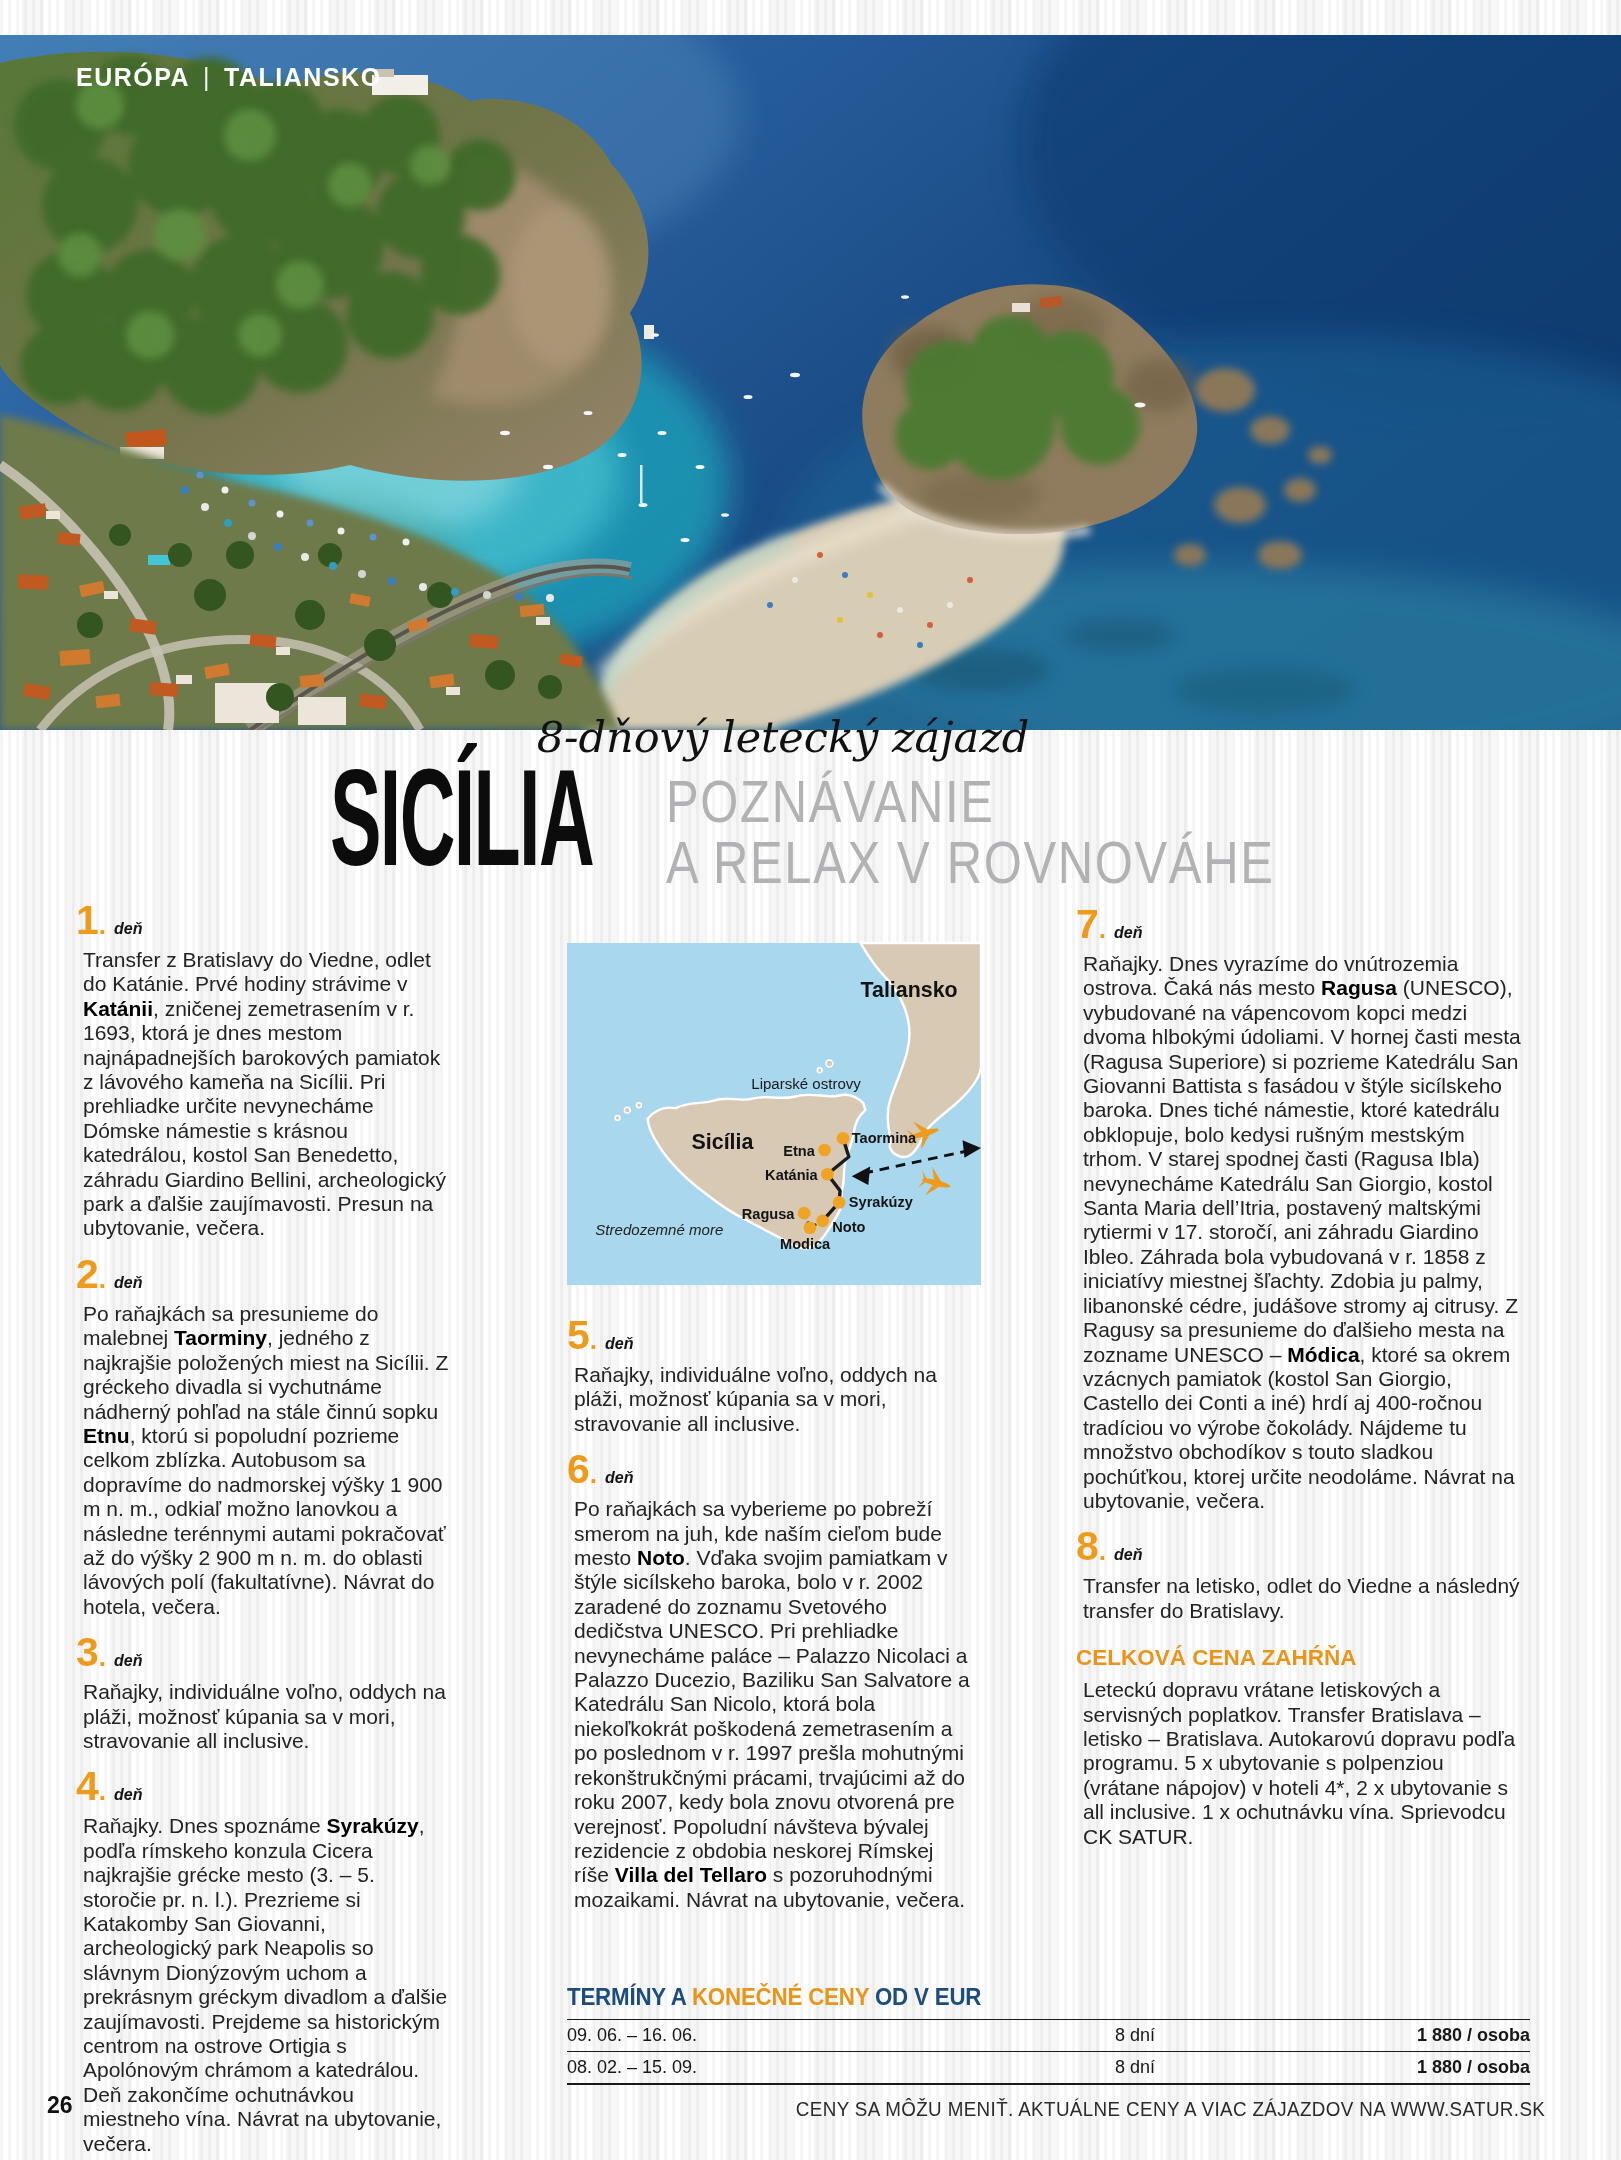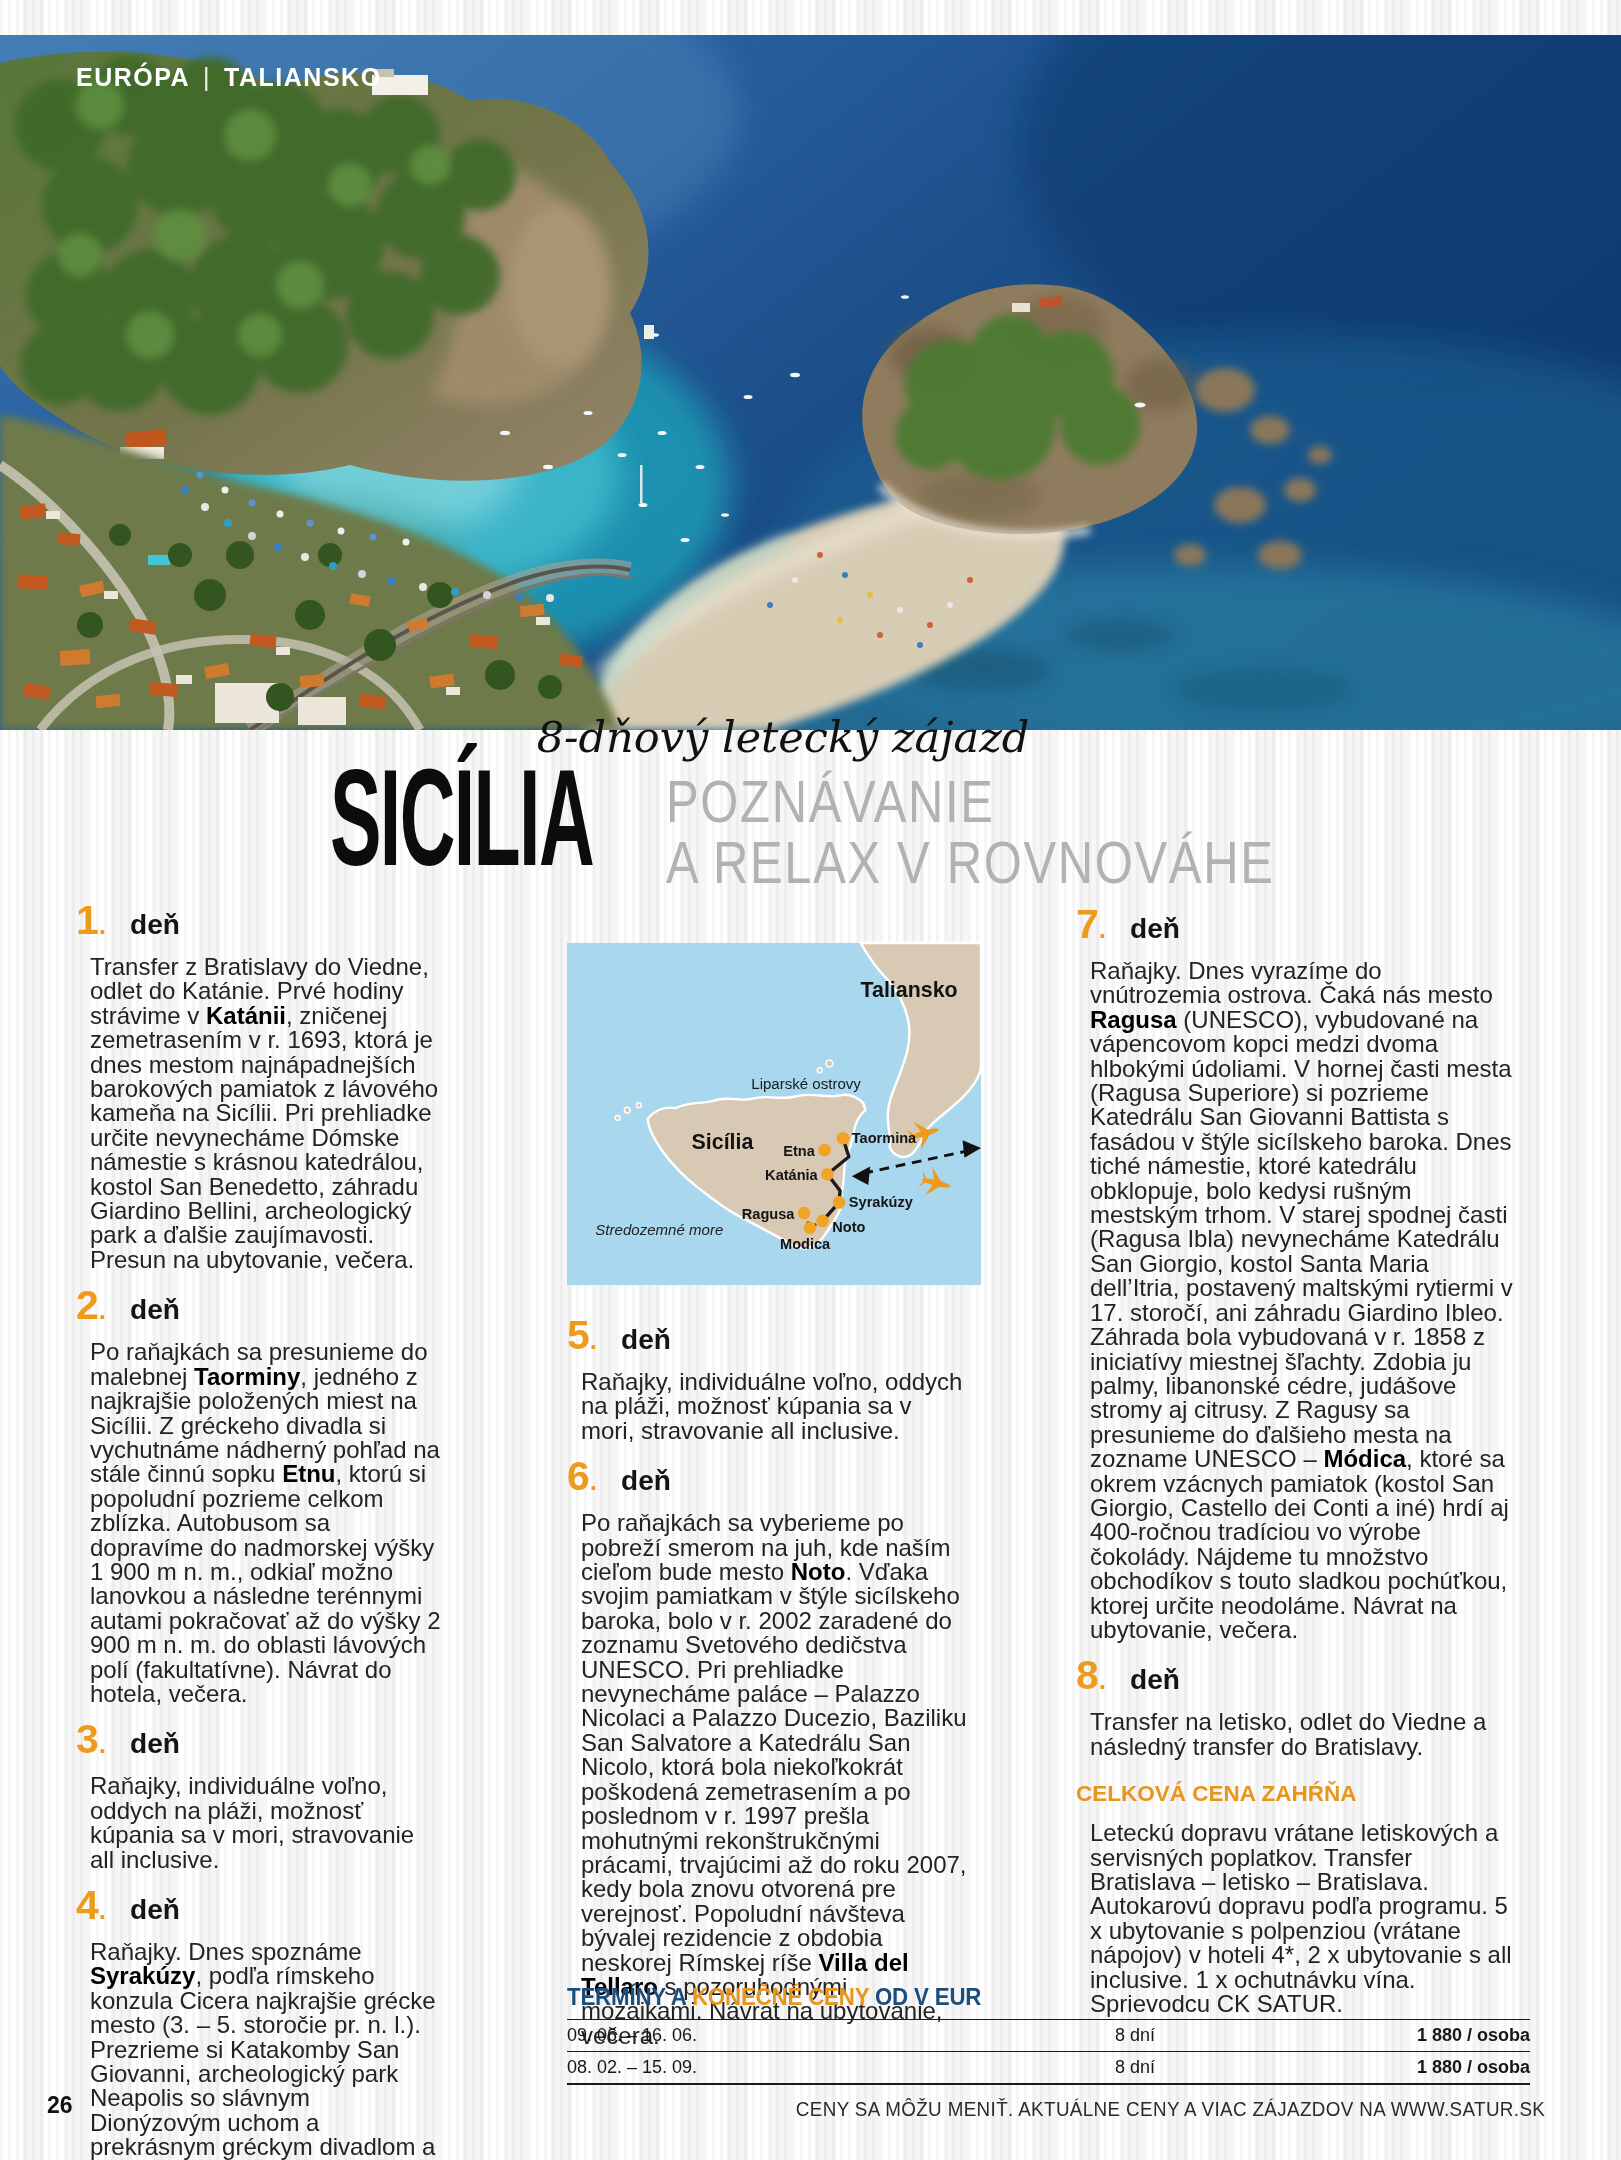--- a/index.html
+++ b/index.html
@@ -37,22 +37,22 @@
   
   .col{position:absolute;}
   .col1{left:76px;top:903px;width:380px;}
   .col2{left:567px;top:938px;width:414px;}
   .col3{left:1076px;top:907px;width:452px;}
   .map-wrap{width:414px;height:352px;margin-bottom:28px;}
   .day{margin-bottom:16px;}
   .day-head{display:flex;align-items:baseline;margin-bottom:5px;}
   .day-num{font-size:41px;font-weight:700;color:#ee9a1b;line-height:.85;}
   .day-dot{font-size:26px;font-weight:700;color:#ee9a1b;}
-  .day-label{font-size:28px;font-weight:700;color:#141414;margin-left:24px;}
-  .body-text{margin:14px;font-size:24px;line-height:24.4px;color:#232323;}
+  .day-label{font-size:16px;font-weight:700;color:#141414;margin-left:8px;font-style:italic;}
+  .body-text{margin:7px;font-size:21px;line-height:24.4px;color:#232323;}
   .body-text b{color:#000;}
   .section{margin-top:22px;}
   .section-head{font-size:22.5px;font-weight:700;color:#e8951c;margin:0 0 5px;}
   
   .price-table{position:absolute;left:567px;top:1984px;width:963px;}
   .pt-title{font-size:23px;font-weight:700;letter-spacing:-.2px;margin-bottom:8px;
     transform:scaleX(.97);transform-origin:0 0;white-space:nowrap;}
   .pt-title .navy{color:#1c4d7d;}
   .pt-title .orange{color:#e8951c;}
   .pt-rows{border-bottom:2px solid #1a1a1a;}

